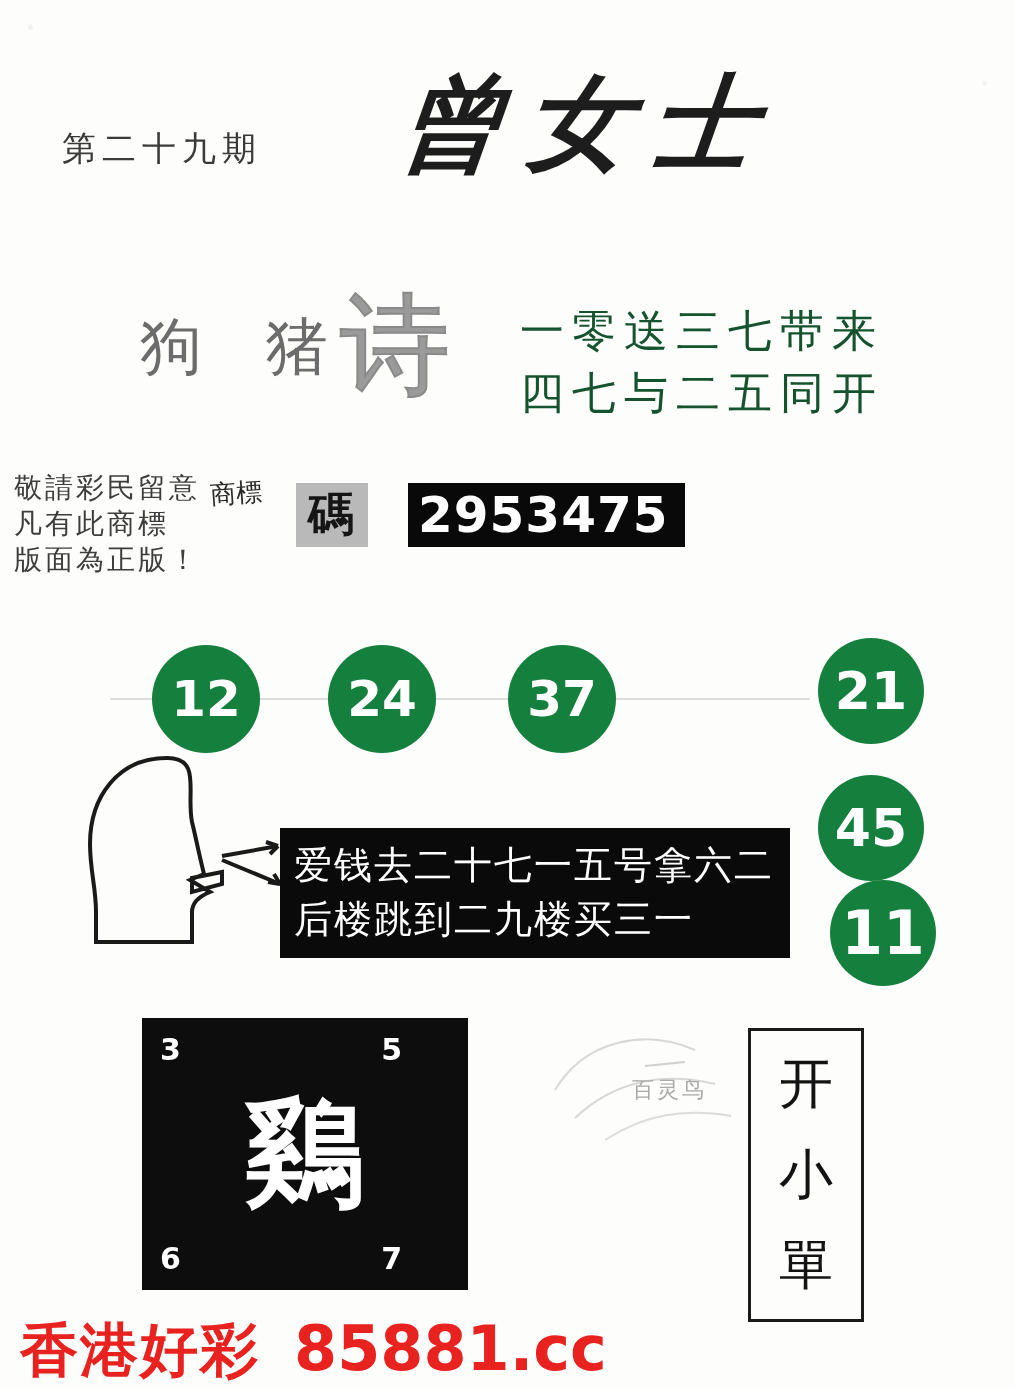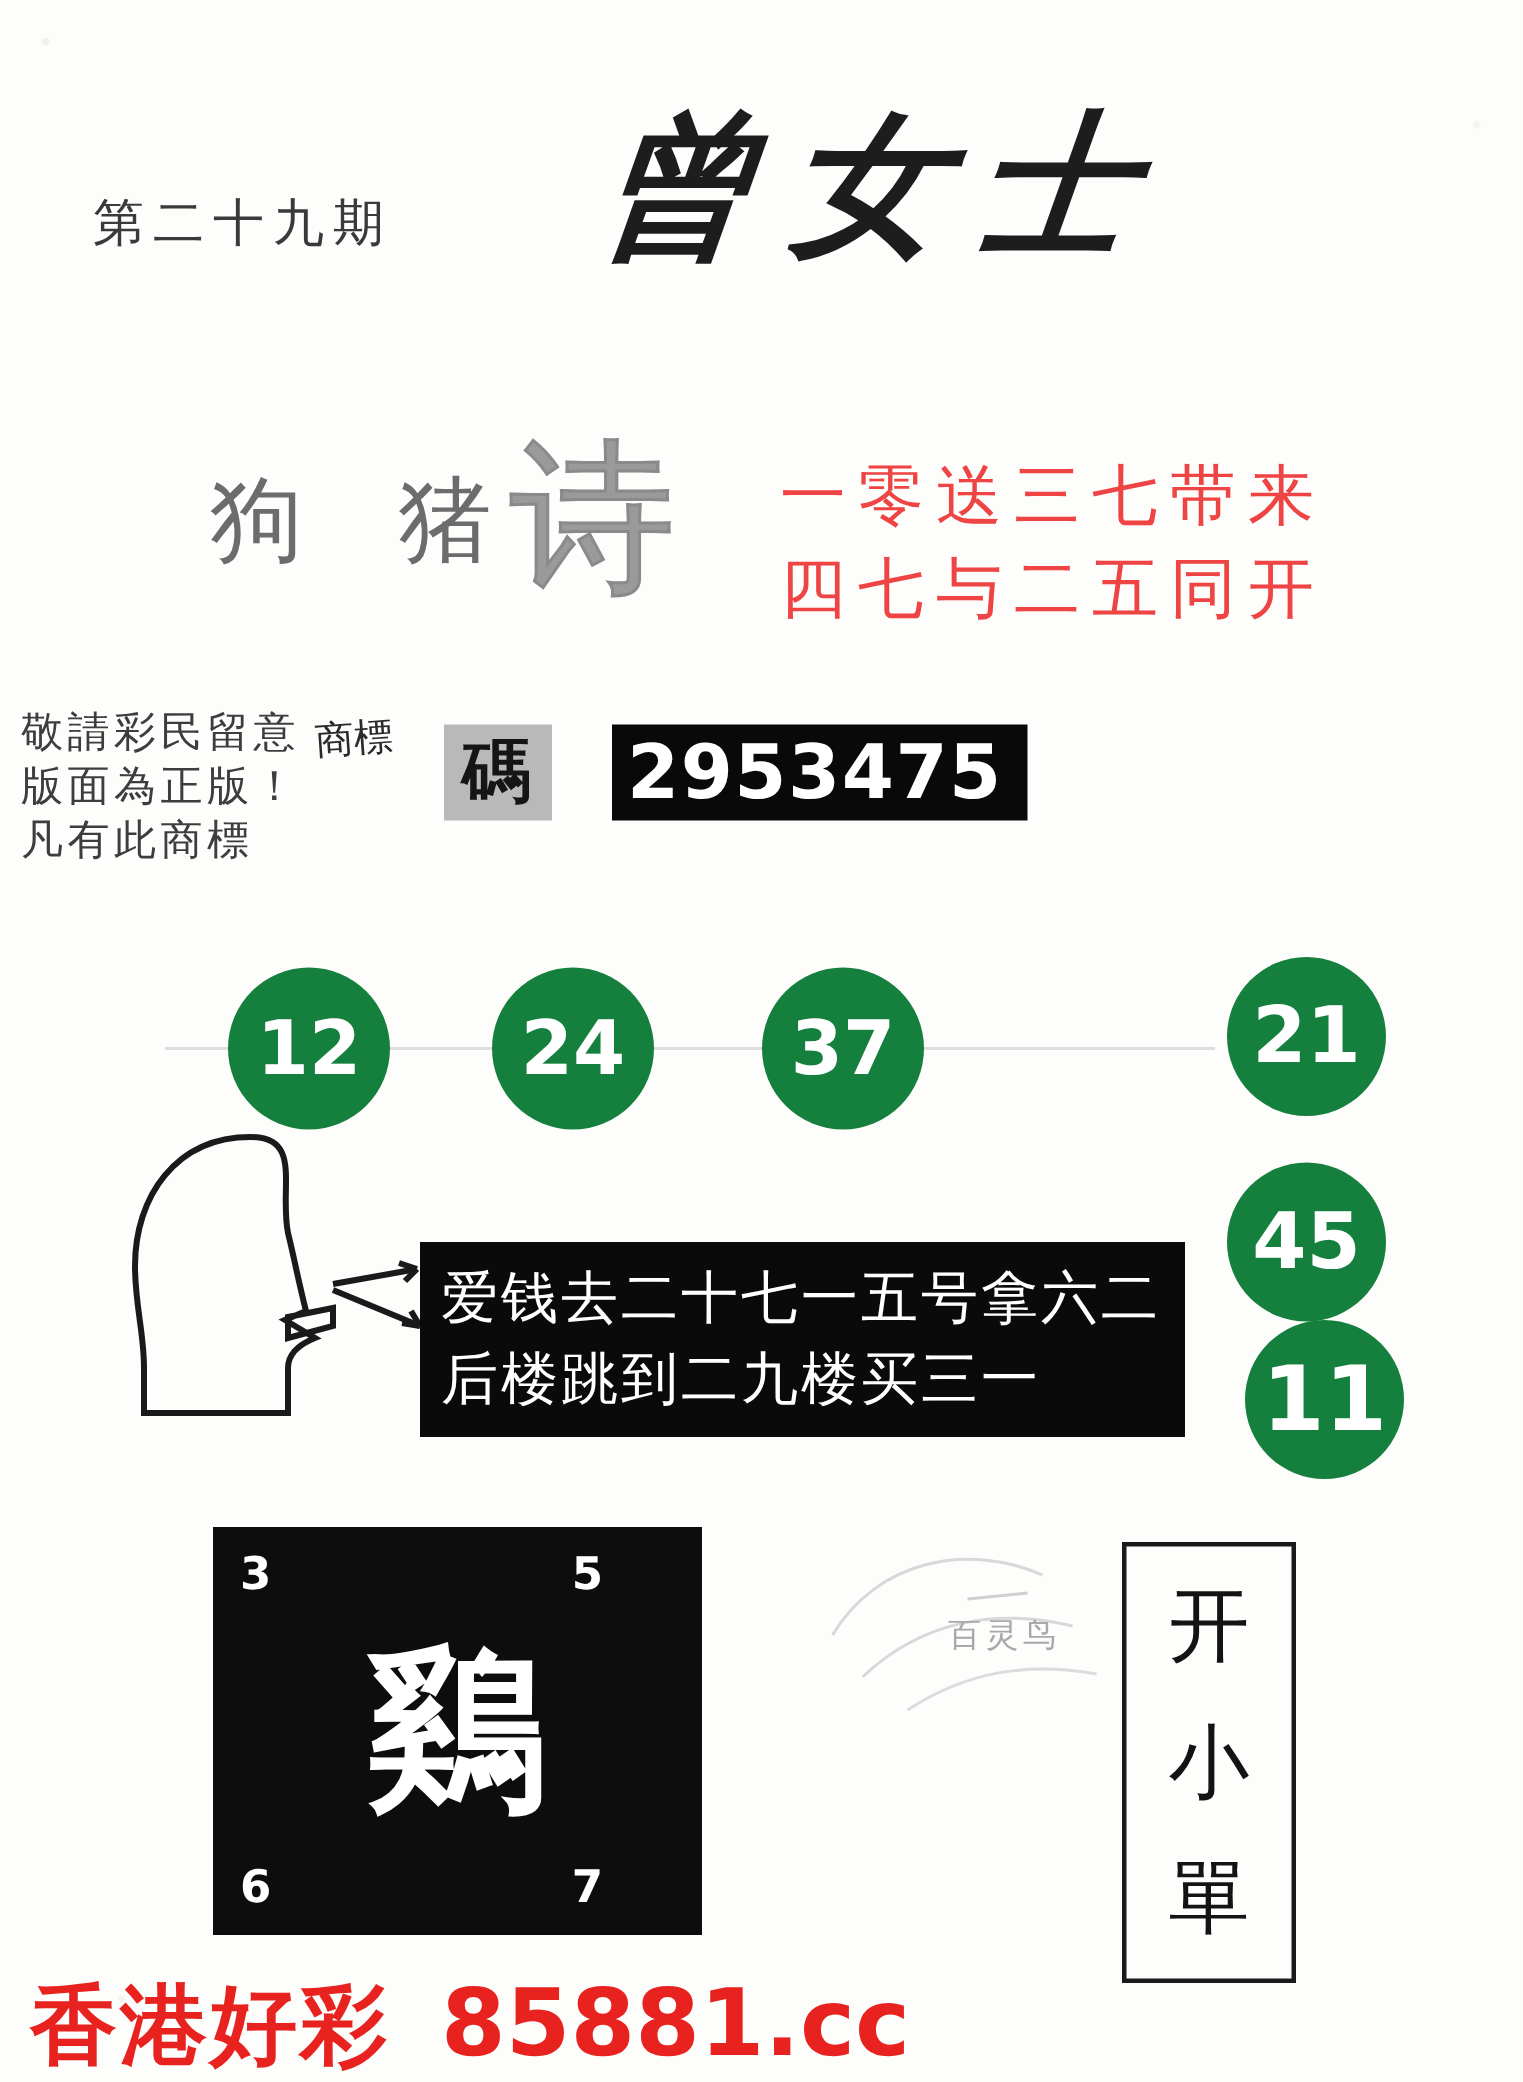--- a/index.html
+++ b/index.html
@@ -73,21 +73,21 @@
     -webkit-text-stroke: 2px #8a8a8a;
     white-space: nowrap;
   }
   #poem-lines {
     left: 520px;
     top: 300px;
     font-family: "DejaVu Serif", serif;
     font-size: 44px;
     line-height: 62px;
     letter-spacing: 8px;
-    color: #ef4444;
+    color: #14532d;
     white-space: nowrap;
   }
 
   
   #notice {
     left: 14px;
     top: 470px;
     font-family: "DejaVu Serif", serif;
     font-size: 28px;
     line-height: 36px;
@@ -277,22 +277,22 @@
 
   <div class="abs" id="zodiac-row">狗 猪</div>
   <div class="abs" id="poem-word">诗</div>
   <div class="abs" id="poem-lines">
     <div>一零送三七带来</div>
     <div>四七与二五同开</div>
   </div>
 
   <div class="abs" id="notice">
     <div>敬請彩民留意</div>
+    <div>凡有此商標</div>
     <div>版面為正版！</div>
-    <div>凡有此商標</div>
   </div>
   <div class="abs" id="trademark-stamp">商標</div>
 
   <div class="abs" id="code-bar">
     <div id="code-label">碼</div>
     <div id="code-digits">2953475</div>
   </div>
 
   <div class="abs" id="ball-connector"></div>
 

